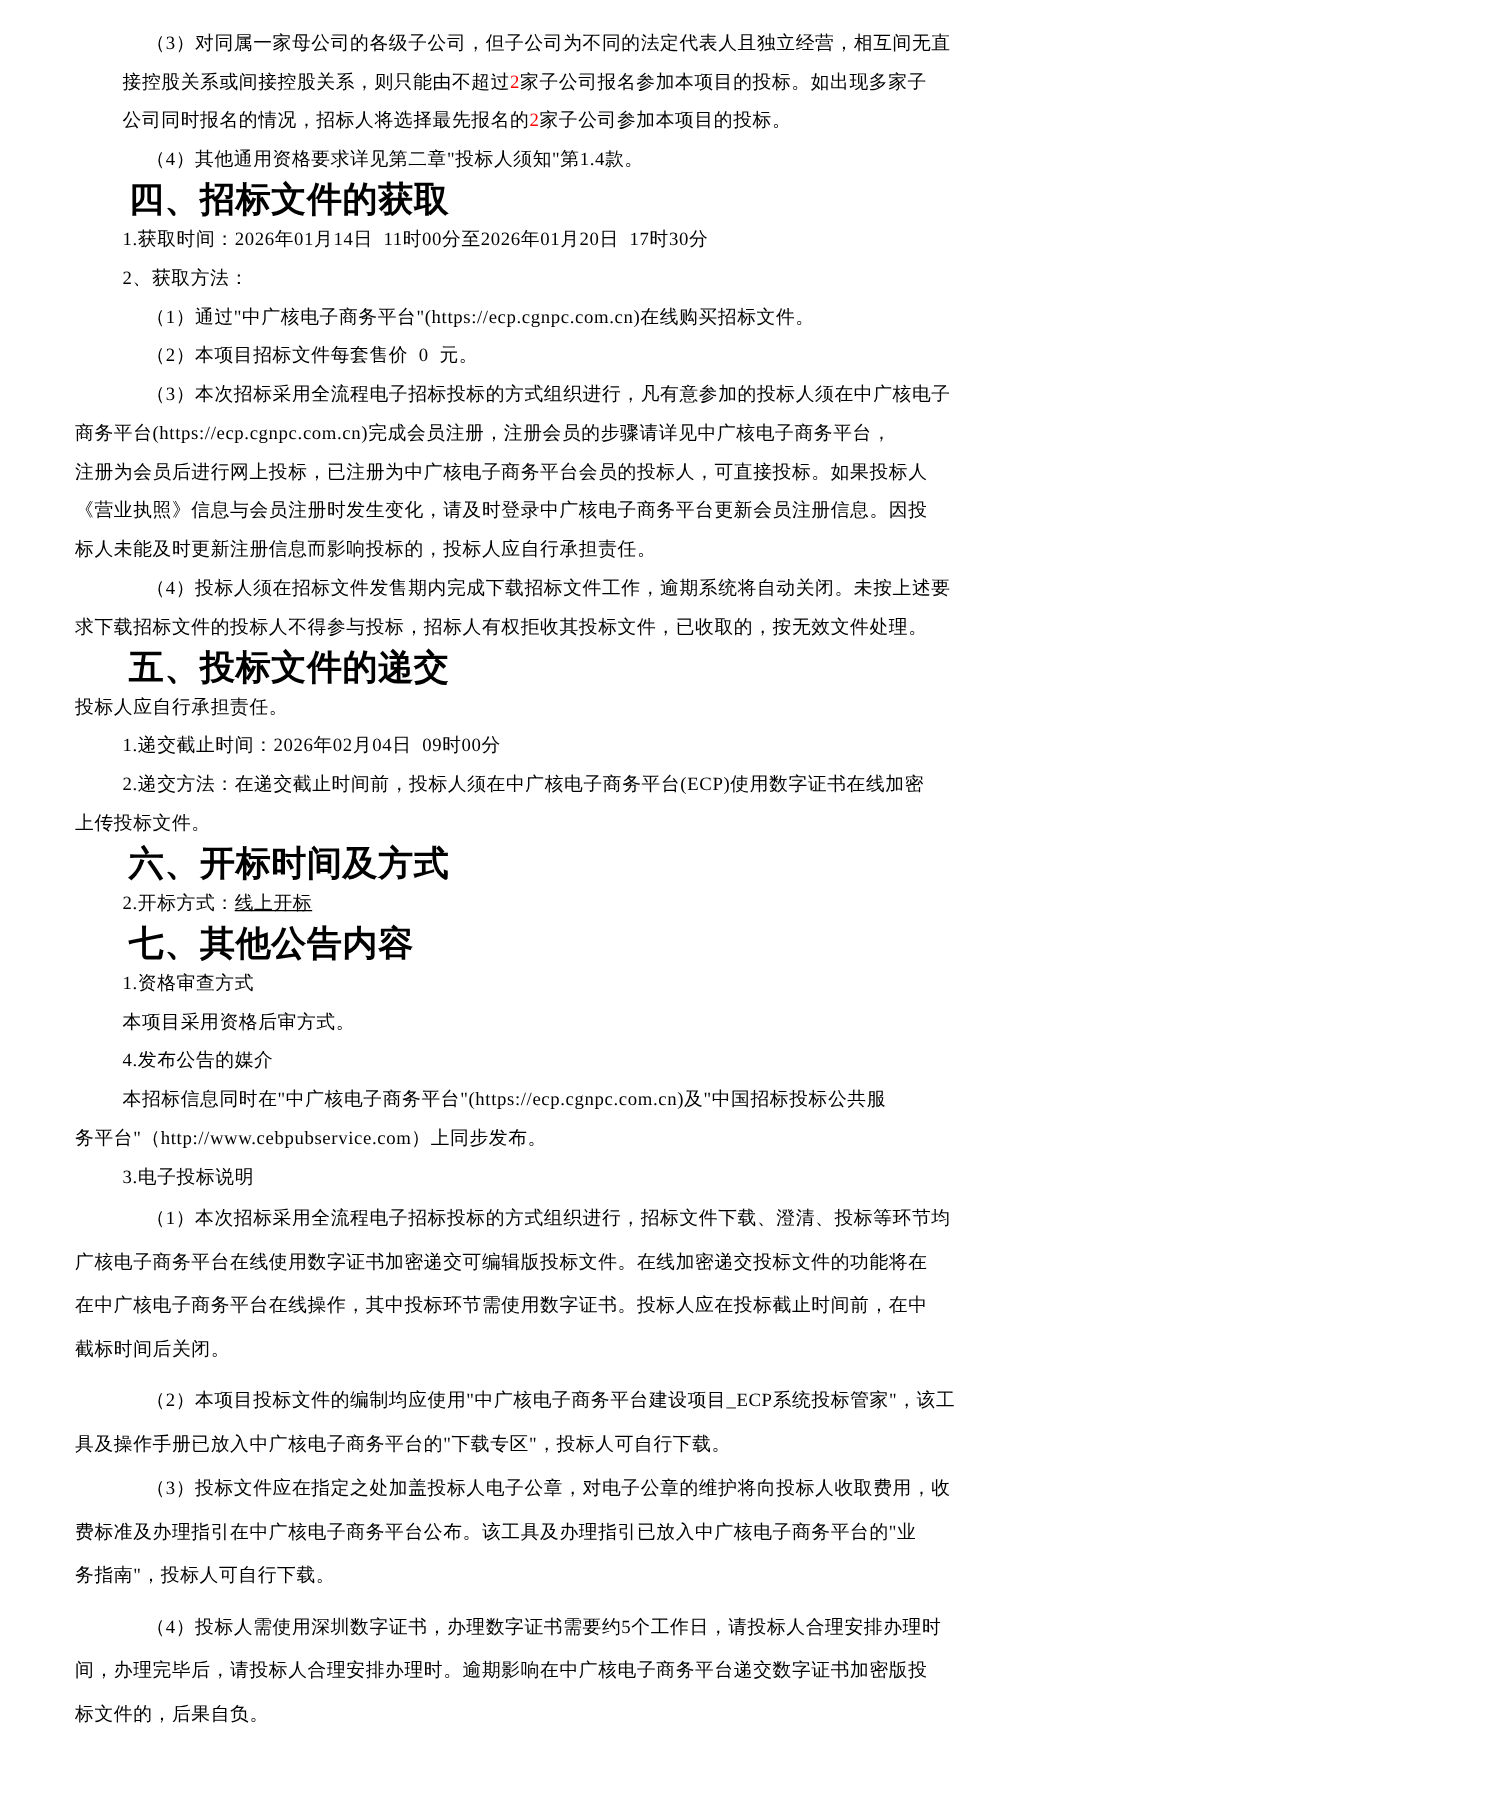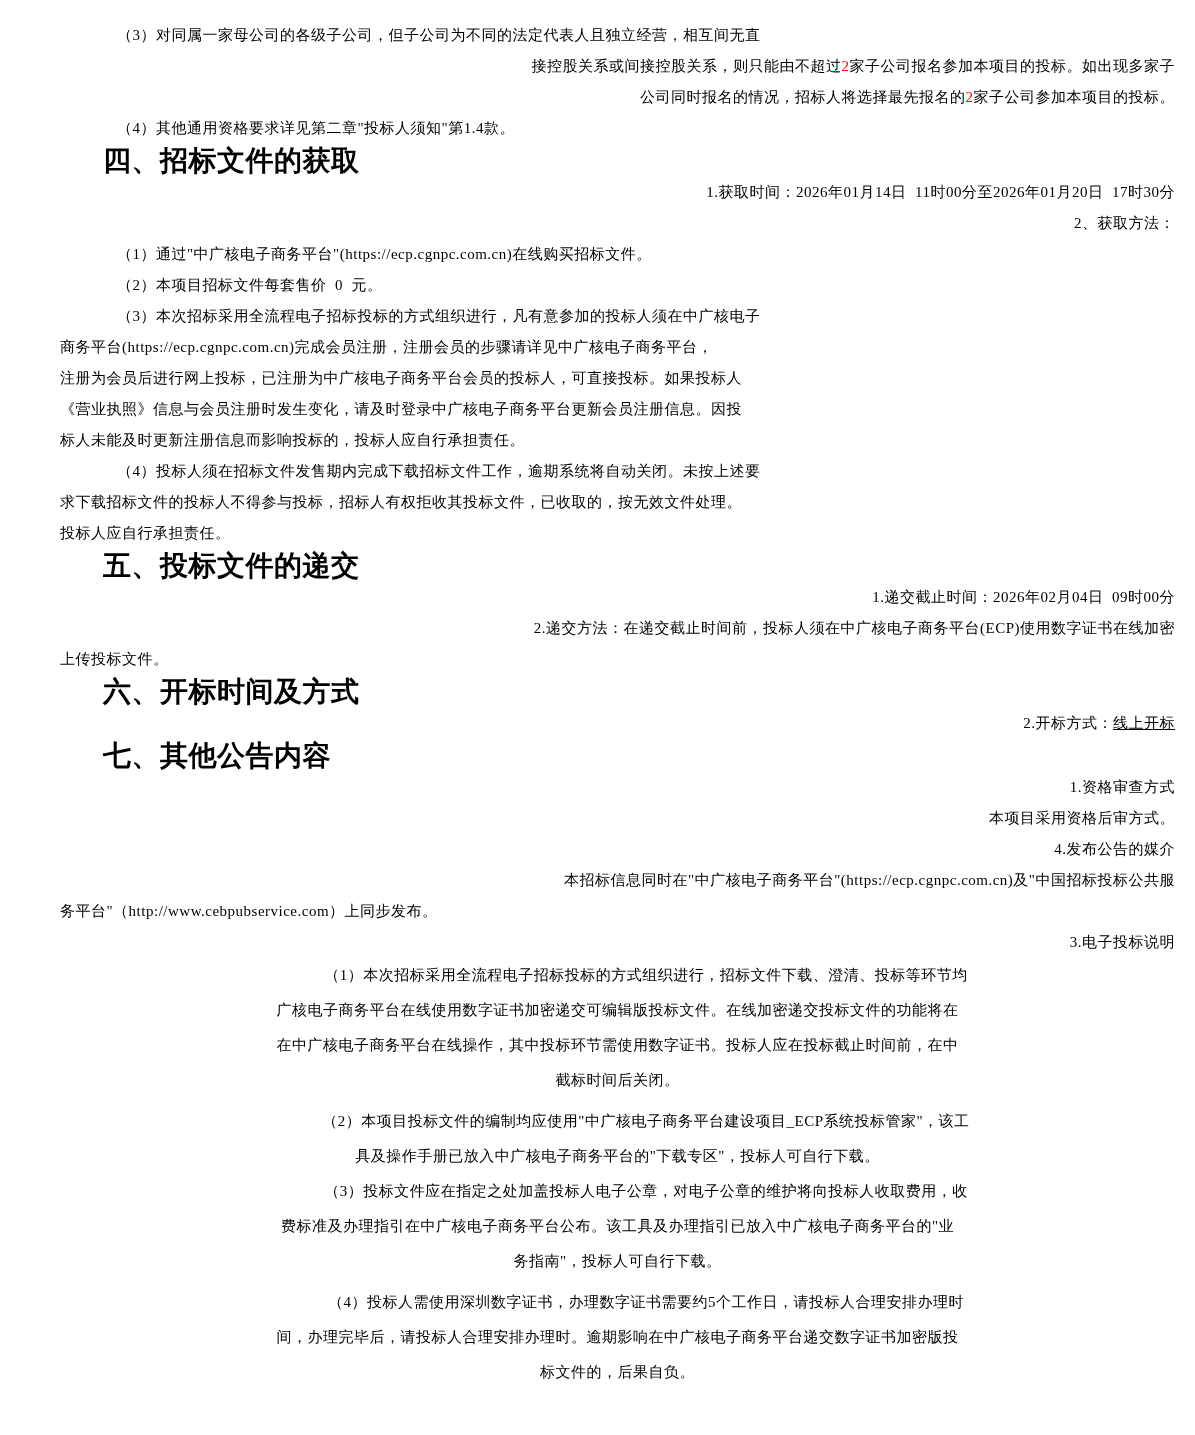--- a/index.html
+++ b/index.html
@@ -22,26 +22,26 @@
     letter-spacing: 0.5px;
     font-weight: normal;
   }
   
   .s-heading {
     font-weight: bold;
     font-size: 28px;
     line-height: 33px;
   }
   
-  .s-body2 { line-height: 35px; text-align: center; }
+  .s-body2 { line-height: 35px; }
   
   .gap { margin-top: 6px; }
   
   .i-none { padding-left: 0; }
-  .i-item { padding-left: 38px; text-align: right; }
+  .i-item { padding-left: 38px; }
   .i-head { padding-left: 43px; }
   .i-para { padding-left: 57px; }
   .seg-u { text-decoration: underline; }
 </style>
 </head>
 <body>
 
 <div class="page">
   <div class="doc-body">
       <div class="line s-body i-para"><span>（3）对同属一家母公司的各级子公司，但子公司为不同的法定代表人且独立经营，相互间无直</span></div>
@@ -53,22 +53,22 @@
       <div class="line s-body i-item"><span>2、获取方法：</span></div>
       <div class="line s-body i-para"><span>（1）通过"中广核电子商务平台"(https://ecp.cgnpc.com.cn)在线购买招标文件。</span></div>
       <div class="line s-body i-para"><span>（2）本项目招标文件每套售价  0  元。</span></div>
       <div class="line s-body i-para"><span>（3）本次招标采用全流程电子招标投标的方式组织进行，凡有意参加的投标人须在中广核电子</span></div>
       <div class="line s-body i-none"><span>商务平台(https://ecp.cgnpc.com.cn)完成会员注册，注册会员的步骤请详见中广核电子商务平台，</span></div>
       <div class="line s-body i-none"><span>注册为会员后进行网上投标，已注册为中广核电子商务平台会员的投标人，可直接投标。如果投标人</span></div>
       <div class="line s-body i-none"><span>《营业执照》信息与会员注册时发生变化，请及时登录中广核电子商务平台更新会员注册信息。因投</span></div>
       <div class="line s-body i-none"><span>标人未能及时更新注册信息而影响投标的，投标人应自行承担责任。</span></div>
       <div class="line s-body i-para"><span>（4）投标人须在招标文件发售期内完成下载招标文件工作，逾期系统将自动关闭。未按上述要</span></div>
       <div class="line s-body i-none"><span>求下载招标文件的投标人不得参与投标，招标人有权拒收其投标文件，已收取的，按无效文件处理。</span></div>
+      <div class="line s-heading i-head"><span>五、投标文件的递交</span></div>
       <div class="line s-body i-none"><span>投标人应自行承担责任。</span></div>
-      <div class="line s-heading i-head"><span>五、投标文件的递交</span></div>
       <div class="line s-body i-item"><span>1.递交截止时间：2026年02月04日  09时00分</span></div>
       <div class="line s-body i-item"><span>2.递交方法：在递交截止时间前，投标人须在中广核电子商务平台(ECP)使用数字证书在线加密</span></div>
       <div class="line s-body i-none"><span>上传投标文件。</span></div>
       <div class="line s-heading i-head"><span>六、开标时间及方式</span></div>
       <div class="line s-body i-item"><span>2.开标方式：</span><span class="seg-u">线上开标</span></div>
       <div class="line s-heading i-head"><span>七、其他公告内容</span></div>
       <div class="line s-body i-item"><span>1.资格审查方式</span></div>
       <div class="line s-body i-item"><span>本项目采用资格后审方式。</span></div>
       <div class="line s-body i-item"><span>4.发布公告的媒介</span></div>
       <div class="line s-body i-item"><span>本招标信息同时在"中广核电子商务平台"(https://ecp.cgnpc.com.cn)及"中国招标投标公共服</span></div>

